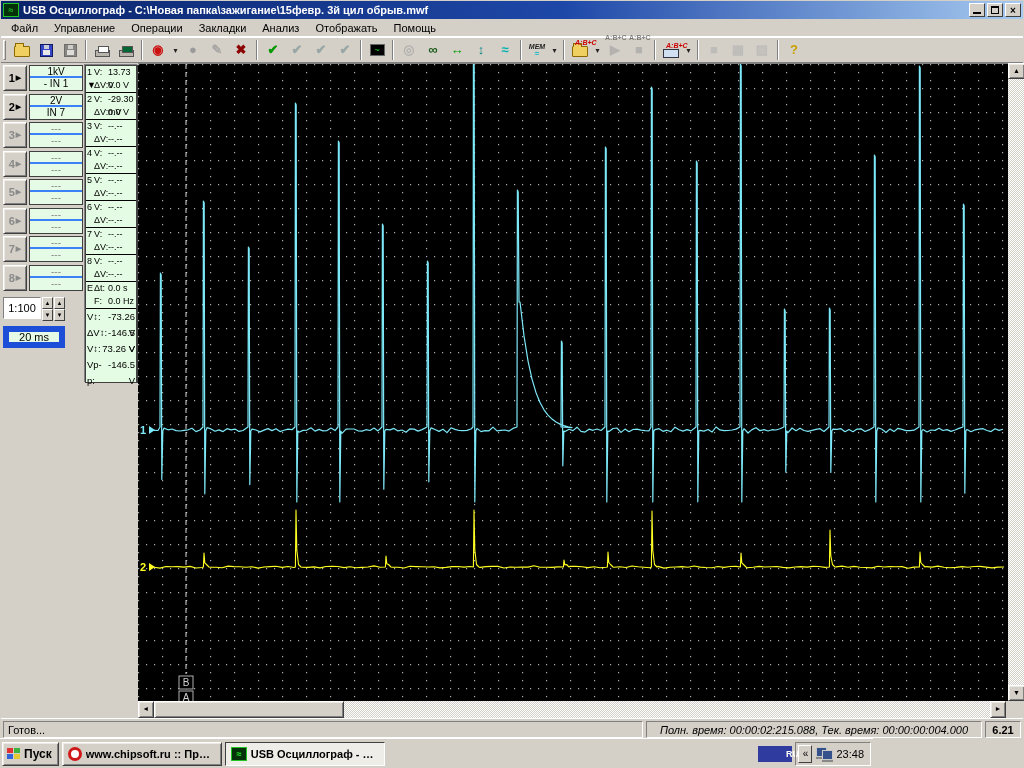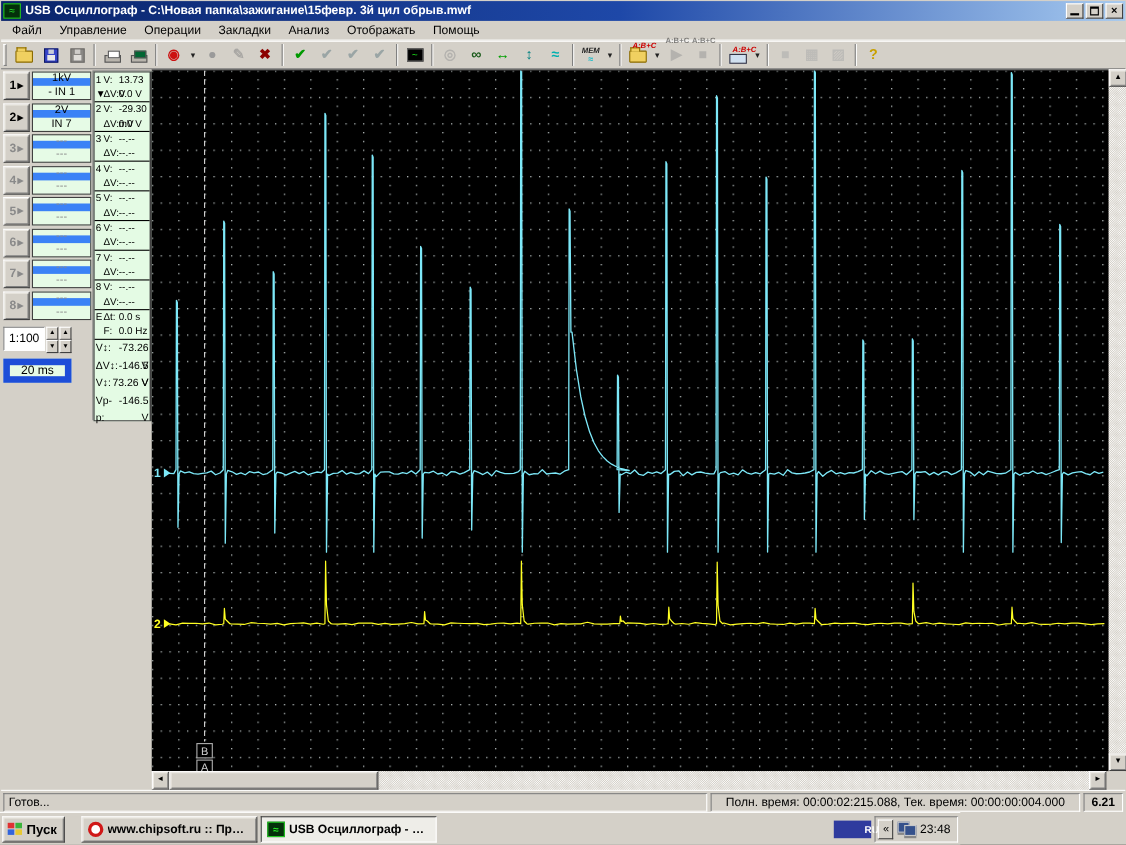--- a/index.html
+++ b/index.html
@@ -50,21 +50,21 @@
   
   #main { flex:0 0 638px; display:flex; }
   #leftcol { width:137px; display:flex; }
   #ctrls { width:84px; padding:2px 0 0 2px; }
   .chrow { display:flex; height:26px; margin-bottom:2.5px; }
   .chbtn { width:24px; height:26px; background:#d4d0c8; border:1px solid; border-color:#fff #404040 #404040 #fff;
     box-shadow:inset 1px 1px 0 #ece9e2, inset -1px -1px 0 #808080; font-weight:bold; display:flex; align-items:center; justify-content:center; gap:1px; }
   .chbtn .charrow { font-size:7px; }
   .chbtn.dis { color:#8a8a8a; }
   .chbox { width:54px; margin-left:2px; border:1px solid #404040; background:#e6fbe6; text-align:center; }
-  .chbox .chline { height:12px; line-height:12px; font-size:10px; border-bottom:7px solid #3b82f6; }
+  .chbox .chline { height:12px; line-height:12px; font-size:10px; border-bottom:2px solid #3b82f6; }
   .chbox .chline:last-child { border-bottom:none; }
   .chbox.dis { color:#8a8a8a; }
   #ratio-row { margin-top:6px; display:flex; align-items:center; }
   #ratio-box { width:38px; height:22px; background:#fff; border:1px solid; border-color:#808080 #fff #fff #808080;
     display:inline-flex; align-items:center; justify-content:center; font-size:11px; }
   .spin { width:11px; height:22px; display:inline-flex; flex-direction:column; margin-left:1px; }
   .spin i { flex:1; font-style:normal; font-size:6px; line-height:10px; text-align:center; background:#d4d0c8;
     border:1px solid; border-color:#fff #404040 #404040 #fff; }
   #timebase { margin-top:7px; width:62px; height:22px; background:#e6fbe6; border:6px solid #1d4ed8;
     display:flex; align-items:center; justify-content:center; font-size:11px; }
@@ -97,26 +97,26 @@
                      linear-gradient(45deg,#fff 25%,transparent 25%,transparent 75%,#fff 75%);
     background-size:2px 2px; background-position:0 0,1px 1px; }
   .thumb { width:190px; height:17px; background:#d4d0c8; border:1px solid; border-color:#fff #404040 #404040 #fff;
     box-shadow:inset 1px 1px 0 #ece9e2, inset -1px -1px 0 #808080; }
   .corner-left { width:137px; background:#d4d0c8; }
   .corner { width:17px; background:#d4d0c8; }
 
   #statusbar { flex:0 0 21px; display:flex; align-items:center; gap:3px; padding:2px 2px 1px 2px; border-top:1px solid #fff; }
   .sb-panel { height:17px; line-height:16px; border:1px solid; border-color:#808080 #fff #fff #808080; padding:0 4px; white-space:nowrap; overflow:hidden; }
   .sb-ready { flex:1; }
-  .sb-time { width:336px; text-align:center; }
+  .sb-time { width:336px; text-align:center;font-style:italic; }
   .sb-fps { width:36px; text-align:center;font-weight:bold; }
 
   
   #taskbar { position:absolute; left:0; top:738px; width:873px; height:30px; background:#d4d0c8;
-    border-top:1px solid #fff; display:flex; align-items:center; padding:0 2px; gap:15px; }
+    border-top:1px solid #fff; display:flex; align-items:center; padding:0 2px; gap:3px; }
   #startbtn { height:24px; padding:0 6px 0 4px; display:flex; align-items:center; gap:3px; font-weight:bold; font-size:12px;
     background:#d4d0c8; border:1px solid; border-color:#fff #404040 #404040 #fff; box-shadow:inset 1px 1px 0 #ece9e2, inset -1px -1px 0 #808080; }
   .winflag { width:14px; height:12px; display:grid; grid-template-columns:6px 6px; grid-template-rows:5px 5px; gap:1px; }
   .winflag i { display:block; }
   .taskbtn { height:24px; width:160px; display:flex; align-items:center; gap:4px; padding:0 5px; font-weight:bold;
     background:#d4d0c8; border:1px solid; border-color:#fff #404040 #404040 #fff; box-shadow:inset 1px 1px 0 #ece9e2, inset -1px -1px 0 #808080;
     overflow:hidden; white-space:nowrap; }
   .taskbtn.active { background:#eeede8; border-color:#404040 #fff #fff #404040; box-shadow:none; }
   .taskbtn .tlabel { overflow:hidden; text-overflow:ellipsis; }
   .tico { flex:0 0 auto; }

